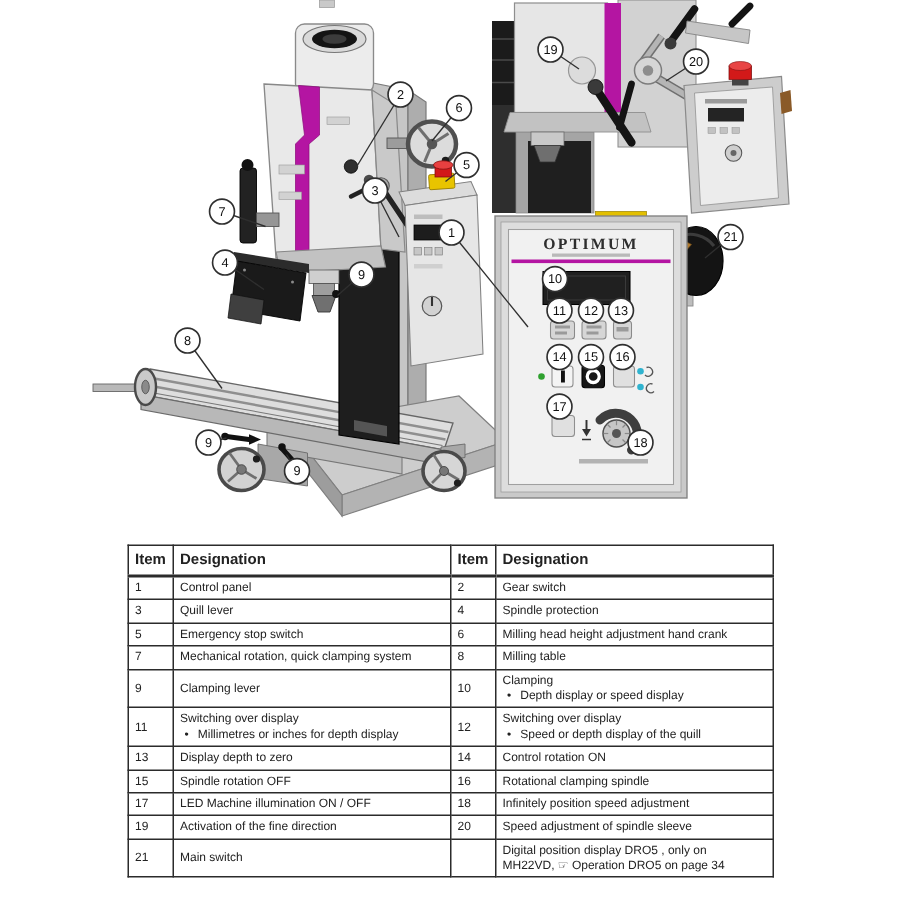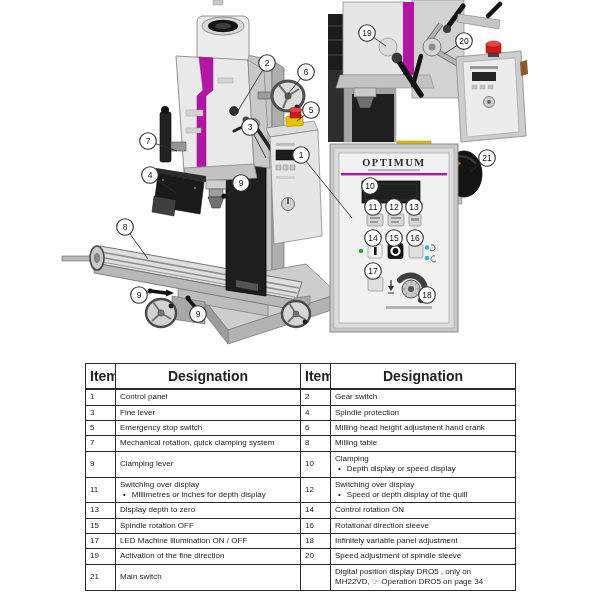--- a/index.html
+++ b/index.html
@@ -14,21 +14,21 @@
   .parts-table{
     position:absolute;left:85px;top:363px;width:430px;
     border-collapse:collapse;table-layout:fixed;
     font-size:8px;line-height:1.3;color:#222;
   }
   .parts-table th,.parts-table td{
     border:1px solid #2b2b2b;padding:2px 4px;vertical-align:middle;
     overflow:hidden;
   }
   .parts-table th{
-    text-align:center;font-size:14px;font-weight:bold;
+    text-align:left;font-size:10px;font-weight:bold;
     border-bottom:2.5px solid #2b2b2b;padding-top:3px;padding-bottom:3px;
   }
   .parts-table td.item{padding-left:4px;}
   .parts-table .line{display:block;}
   .parts-table .bullet{display:flex;margin-left:3px;}
   .parts-table .bullet .dot{margin-right:6px;}
 </style>
 </head>
 <body>
 
@@ -432,21 +432,21 @@
             <div class="line">Control panel</div>
           </td>
           <td class="item">2</td>
           <td>
             <div class="line">Gear switch</div>
           </td>
         </tr>
         <tr>
           <td class="item">3</td>
           <td>
-            <div class="line">Fine lever</div>
+            <div class="line">Quill lever</div>
           </td>
           <td class="item">4</td>
           <td>
             <div class="line">Spindle protection</div>
           </td>
         </tr>
         <tr>
           <td class="item">5</td>
           <td>
             <div class="line">Emergency stop switch</div>
@@ -499,31 +499,31 @@
             <div class="line">Control rotation ON</div>
           </td>
         </tr>
         <tr>
           <td class="item">15</td>
           <td>
             <div class="line">Spindle rotation OFF</div>
           </td>
           <td class="item">16</td>
           <td>
-            <div class="line">Rotational direction sleeve</div>
+            <div class="line">Rotational clamping spindle</div>
           </td>
         </tr>
         <tr>
           <td class="item">17</td>
           <td>
             <div class="line">LED Machine illumination ON / OFF</div>
           </td>
           <td class="item">18</td>
           <td>
-            <div class="line">Infinitely variable panel adjustment</div>
+            <div class="line">Infinitely position speed adjustment</div>
           </td>
         </tr>
         <tr>
           <td class="item">19</td>
           <td>
             <div class="line">Activation of the fine direction</div>
           </td>
           <td class="item">20</td>
           <td>
             <div class="line">Speed adjustment of spindle sleeve</div>

